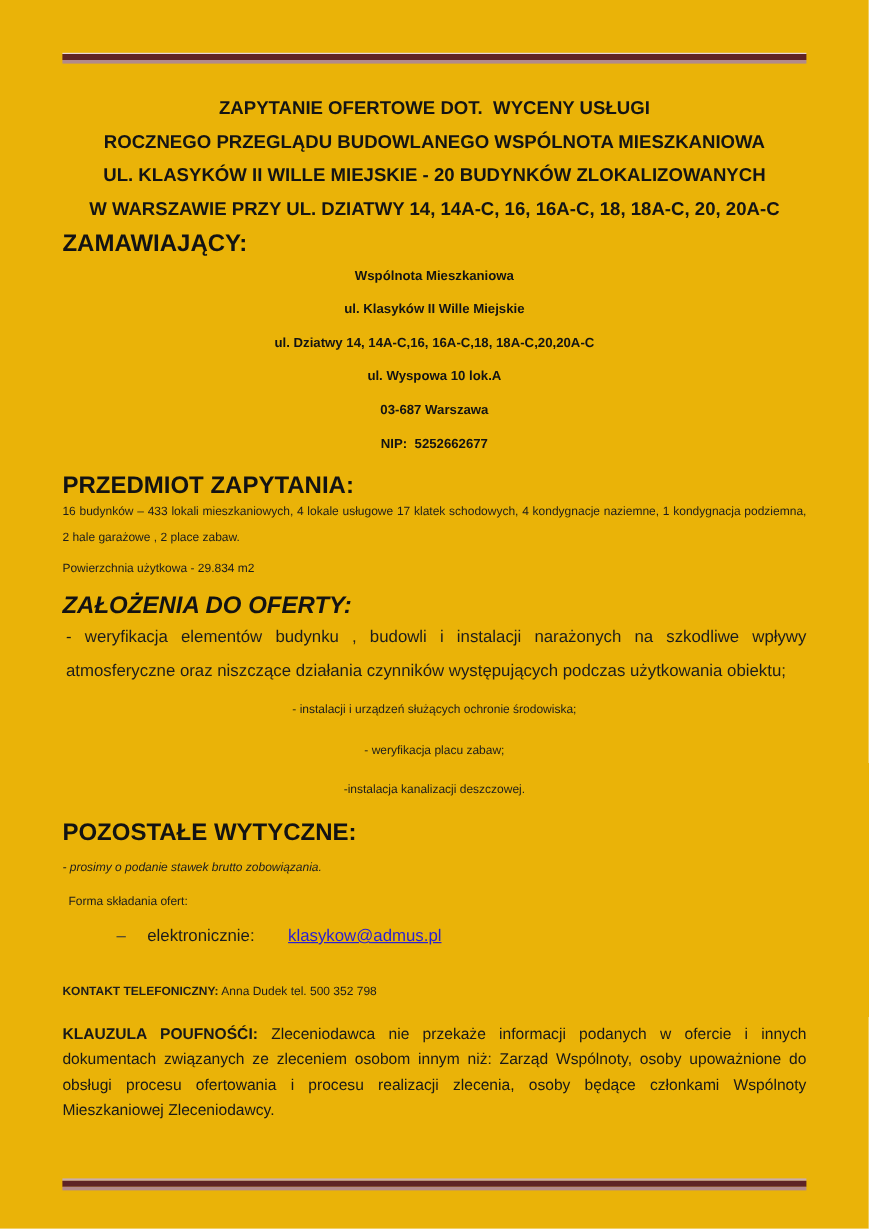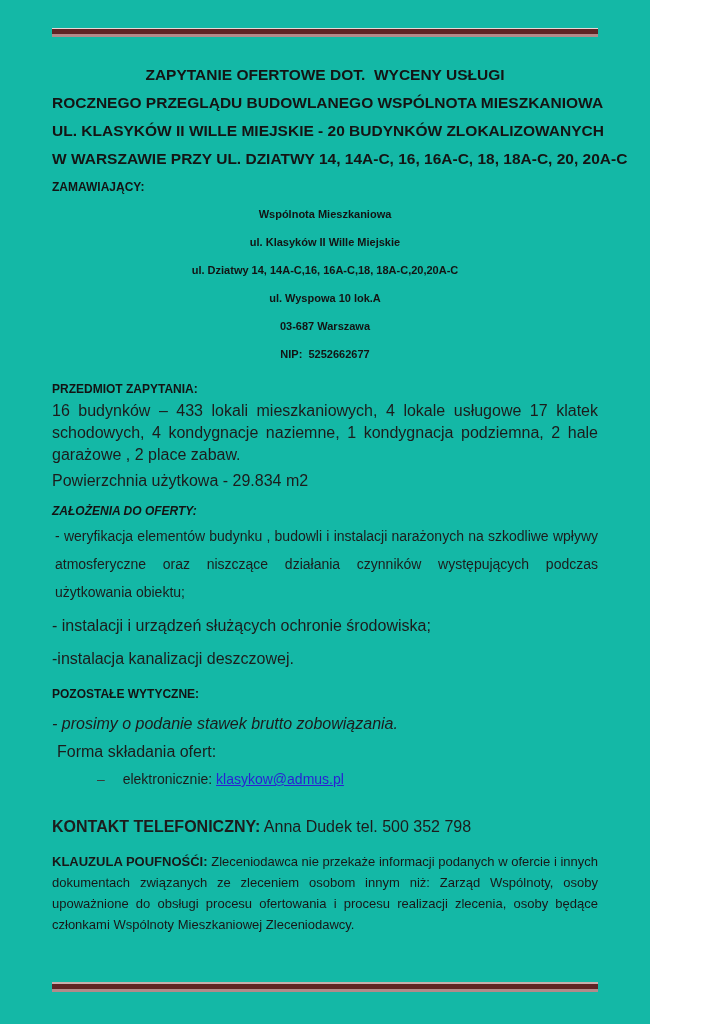--- a/index.html
+++ b/index.html
@@ -1,53 +1,53 @@
 <!DOCTYPE html>
 <html><head>
 <meta charset="utf-8">
 <style>
   html,body{margin:0;padding:0;background:#ffffff;}
   .page{
     position:relative;
-    width:650px;height:1024px;
+    width:724px;height:1024px;
     box-sizing:border-box;
-    padding:0 52px;
-    background:#14b8a6;
+    padding:16px 52px;
+    background:#eab308;
     font-family:"Liberation Sans","DejaVu Sans",sans-serif;
     color:#1c1c1c;
     overflow:hidden;
   }
   
   .rule-top{margin-top:28px;}
   .rule-bottom{position:absolute;left:52px;right:52px;top:982px;}
   .rl-faint{height:1px;background:#e9d8d8;}
   .rl-dark{height:5px;background:#5f2425;}
   .rl-light{height:3px;background:#b28a8a;}
   .rl-light2{height:2px;background:#c9adad;}
 
   .title{margin-top:24px;text-align:center;font-weight:bold;font-size:15.5px;line-height:28px;color:#141414;}
   .title div{white-space:pre;}
 
-  .h{font-weight:bold;font-size:12px;line-height:22px;color:#131313;}
-  .body-line{font-size:16px;line-height:22px;}
+  .h{font-weight:bold;font-size:20px;line-height:22px;color:#131313;}
+  .body-line{font-size:10px;line-height:22px;}
   .addr{margin-top:2px;text-align:center;font-weight:bold;font-size:11px;line-height:28px;color:#131313;}
   .addr div{white-space:pre;}
 
   .just{text-align:justify;}
   .z-par{font-size:14px;line-height:28px;text-align:justify;padding-left:3px;}
-  .z-item{font-size:16px;line-height:28px;margin-top:5px;}
+  .z-item{font-size:10px;line-height:28px;margin-top:5px;text-align:center;}
 
   .mt2{margin-top:3px;}  .mt4{margin-top:4px;}  .mt6{margin-top:6px;}
   .mt8{margin-top:8px;font-style:italic;}  .mt10{margin-top:10px;} .mt13{margin-top:13px;}
   .mt23{margin-top:23px;} .mt26{margin-top:26px;}
 
   .forma{padding-left:5px;}
   .dash-row{padding-left:45px;margin-top:5px;font-size:14px;line-height:22px;}
   .dash{display:inline-block;margin-right:14px;color:#3a3a3a;}
-  .email-link{color:#2a1fd4;}
+  .email-link{color:#2a1fd4;margin-left:24px;}
 
   .inline-lbl{font-weight:bold;}
   .klauzula{font-size:13px;line-height:21px;text-align:justify;color:#181818;}
 </style>
 </head>
 <body>
 
 <div class="page">
 
   <div class="rule-top">
@@ -74,20 +74,21 @@
     <div>NIP:  5252662677</div>
   </div>
 
   <div class="h mt10">PRZEDMIOT ZAPYTANIA:</div>
   <div class="body-line just">16 budynków – 433 lokali mieszkaniowych, 4 lokale usługowe 17 klatek schodowych, 4 kondygnacje naziemne, 1 kondygnacja podziemna, 2 hale garażowe , 2 place zabaw.</div>
   <div class="body-line mt4">Powierzchnia użytkowa - 29.834 m2</div>
 
   <div class="h mt8">ZAŁOŻENIA DO OFERTY:</div>
   <div class="z-par">- weryfikacja elementów budynku , budowli i instalacji narażonych na szkodliwe wpływy atmosferyczne oraz niszczące działania czynników występujących podczas użytkowania obiektu;</div>
   <div class="z-item mt6">- instalacji i urządzeń służących ochronie środowiska;</div>
+  <div class="z-item mt6">- weryfikacja placu zabaw;</div>
   <div class="z-item">-instalacja kanalizacji deszczowej.</div>
 
   <div class="h mt10">POZOSTAŁE WYTYCZNE:</div>
   <div class="body-line mt8">- prosimy o podanie stawek brutto zobowiązania.</div>
 
   <div class="body-line forma mt6">Forma składania ofert:</div>
   <div class="dash-row">
     <span class="dash">–</span>
     <span>elektronicznie:</span>
     <a href="#" class="email-link">klasykow@admus.pl</a>

